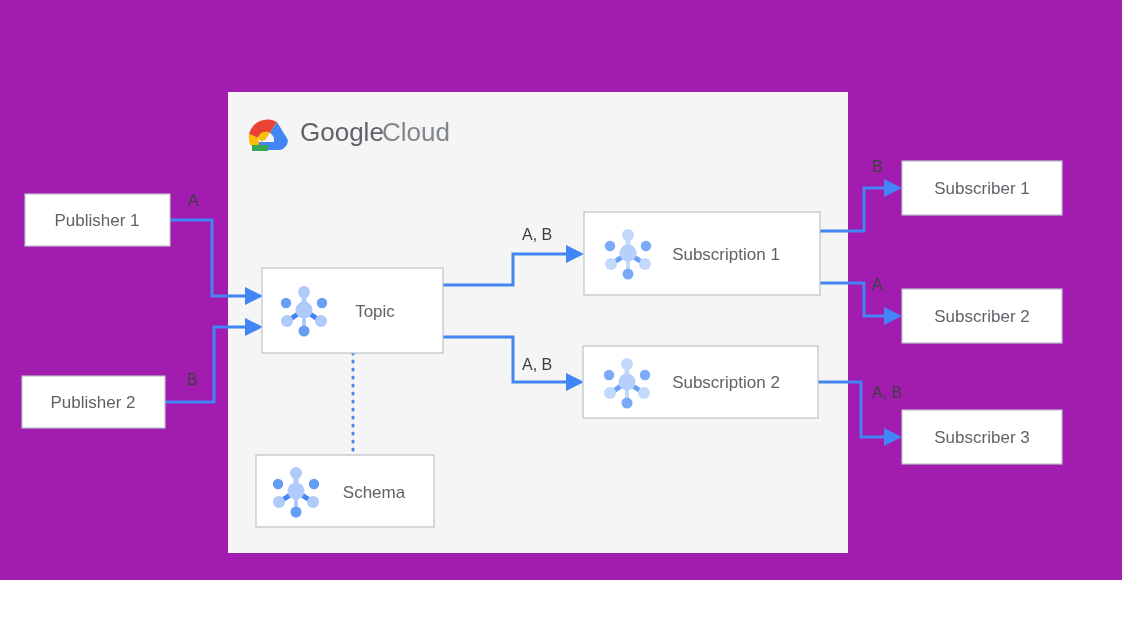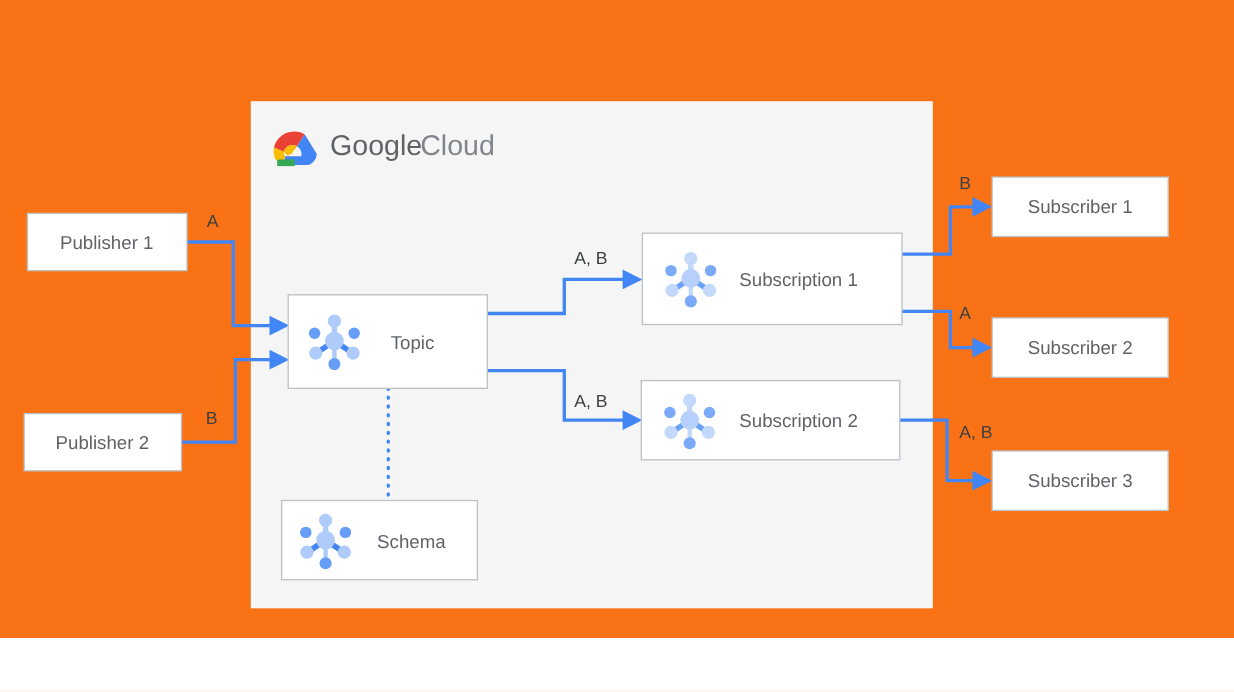--- a/index.html
+++ b/index.html
@@ -7,21 +7,21 @@
     padding: 0;
     background: #ffffff;
   }
   body {
     font-family: "Liberation Sans", sans-serif;
   }
   #canvas {
     position: relative;
     width: 1122px;
     height: 580px;
-    background: #f97316;
+    background: #a21caf;
     overflow: hidden;
   }
   #diagram-svg {
     position: absolute;
     left: 0;
     top: 0;
     width: 1122px;
     height: 629px;
   }
   .node-label {

